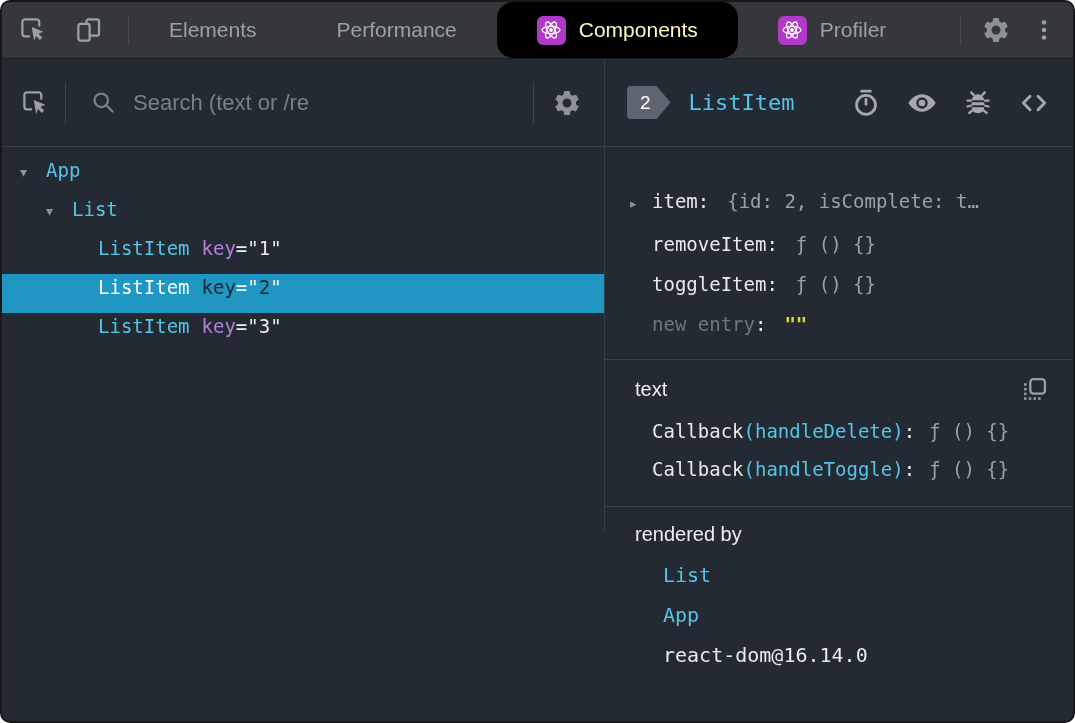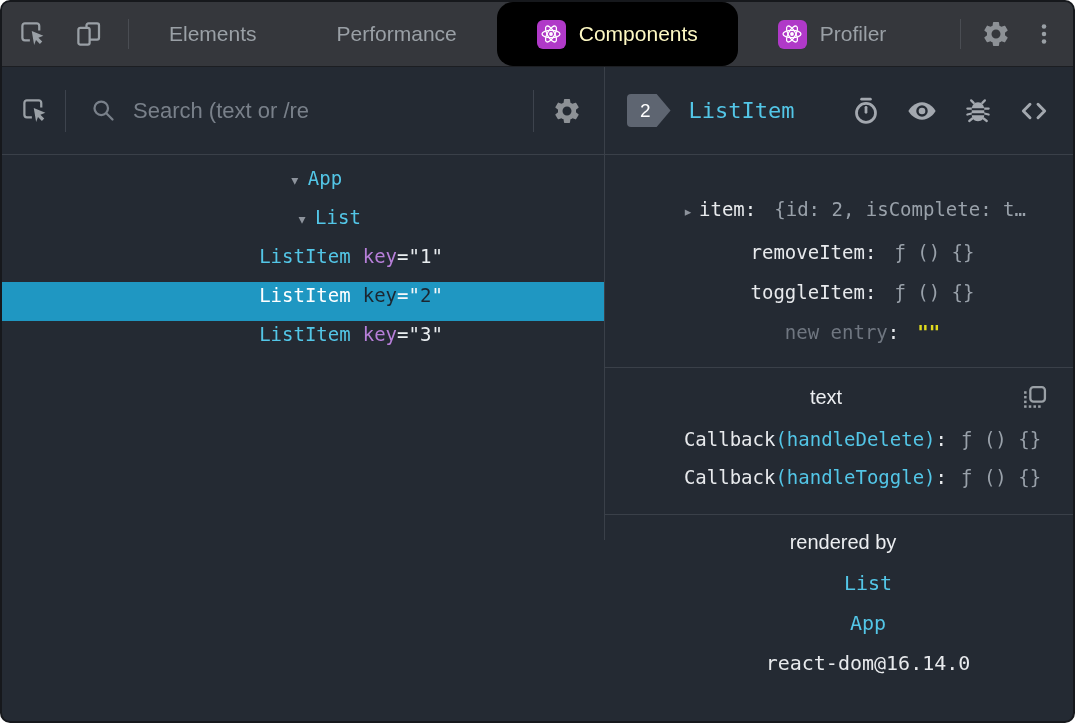--- a/index.html
+++ b/index.html
@@ -7,32 +7,32 @@
     --text-primary:#e8eaed; --text-secondary:#9aa0a6; --icon-gray:#9aa0a6;
     --selection-bg:#1f97c2; --component-name:#53c6e7; --key-attr:#b77fd9;
     --value-dim:#99a1aa; --editable-yellow:#e0db1e; --react-badge:#b039c8;
     --divider:#3a4049; --name-dim:#6f7680;
   }
   *{margin:0;padding:0;box-sizing:border-box;}
   body{background:#ffffff;font-family:"Liberation Sans",sans-serif;}
   .window{width:1075px;height:723px;border:2px solid #16181c;border-radius:10px;
     background:var(--panel-bg);overflow:hidden;position:relative;}
   
-  .topbar{height:65px;background:var(--toolbar-bg);border-bottom:1px solid #1c1e22;
+  .topbar{height:57px;background:var(--toolbar-bg);border-bottom:1px solid #1c1e22;
     display:flex;align-items:center;}
   .tb-btn{display:flex;align-items:center;justify-content:center;width:34px;height:34px;flex:0 0 auto;cursor:pointer;}
   .vdiv{width:1px;height:30px;background:#4a4d53;flex:0 0 auto;}
   .tabs{display:flex;height:100%;align-items:stretch;}
   .tab{display:flex;align-items:center;padding:0 40px;font-size:21px;color:var(--text-secondary);cursor:pointer;}
   .tab.active{background:var(--active-tab-bg);color:#fef9c3;border-radius:16px;}
   .react-icon{width:29px;height:29px;border-radius:6px;background:var(--react-badge);
     display:flex;align-items:center;justify-content:center;margin-right:13px;flex:0 0 auto;}
   .spacer{flex:1;}
   
-  .main{display:flex;height:473px;text-align:center;}
+  .main{display:flex;height:473px;}
   .left-panel{width:603px;border-right:1px solid var(--divider);display:flex;flex-direction:column;}
   .right-panel{flex:1;display:flex;flex-direction:column;font-family:"DejaVu Sans Mono",monospace;}
   
   .left-toolbar{height:88px;border-bottom:1px solid var(--divider);display:flex;align-items:center;flex:0 0 auto;}
   .left-toolbar .tb-btn{margin-left:16px;}
   .left-toolbar .vdiv{height:42px;background:#3d434d;margin-left:13px;}
   .searchbox{display:flex;align-items:center;flex:1;height:100%;cursor:text;}
   .search-placeholder{color:#79808a;font-size:22px;margin-left:16px;white-space:nowrap;overflow:hidden;}
   .left-toolbar .gear-wrap{margin:0 20px 0 16px;}
   

